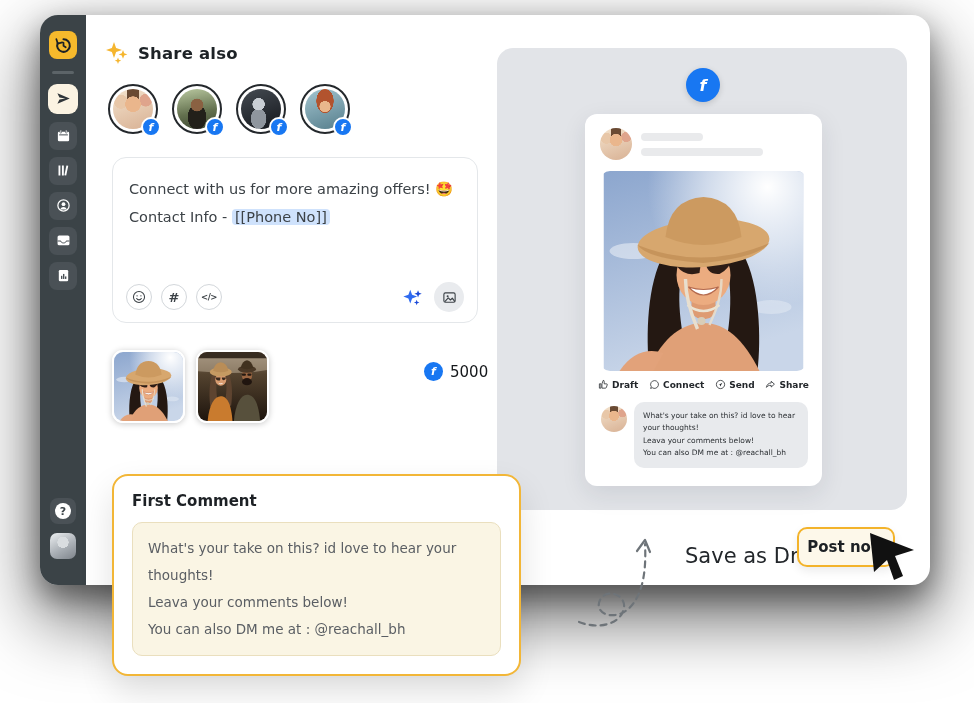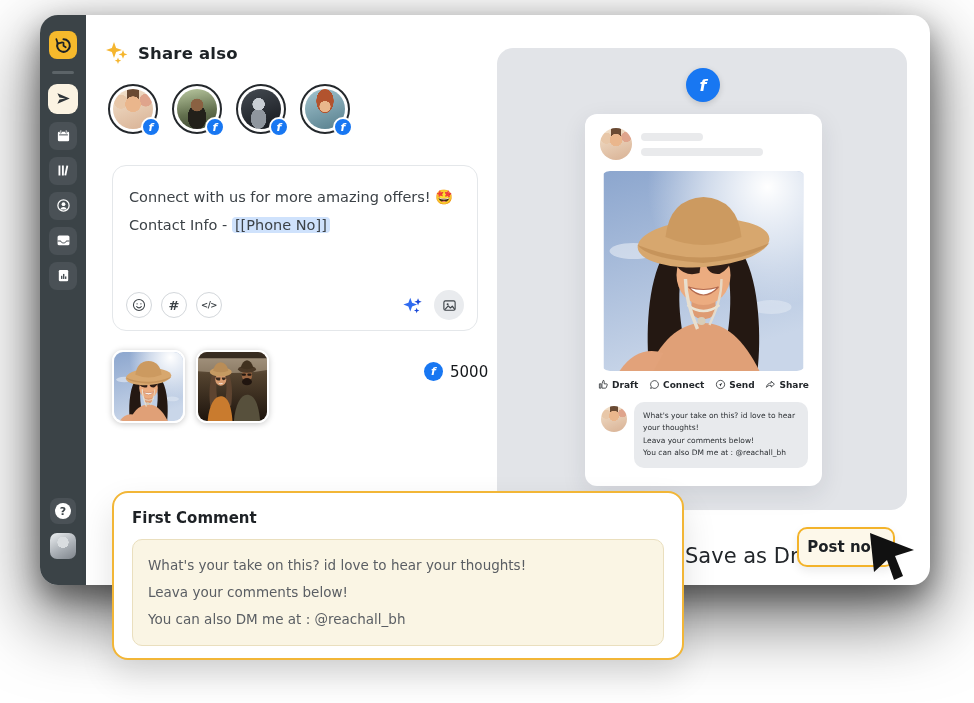--- a/index.html
+++ b/index.html
@@ -51,21 +51,21 @@
     radial-gradient(circle at 44% 38%, #C9CED4 0 18%, transparent 19%),
     radial-gradient(ellipse at 44% 74%, #8F969E 0 24%, transparent 25%),
     linear-gradient(160deg,#454B52,#14171C); }
   .ph-redhead { background:
     radial-gradient(circle at 50% 44%, #E9B78C 0 18%, transparent 19%),
     radial-gradient(ellipse at 50% 30%, #B2532E 0 30%, transparent 31%),
     linear-gradient(160deg,#A3C5D0,#567E8C); }
 
   
   .composer { position:absolute; left:72px; top:142px; width:366px; height:166px;
-    border:1px solid #E4E7EA; border-radius:14px; background:#fff;margin-top:8px; }
+    border:1px solid #E4E7EA; border-radius:14px; background:#fff; }
   .composer-text { padding:17px 16px 0; font-size:14.5px; color:#3C4247; line-height:1.95; }
   .token { background:#CFE2FC; border-radius:4px; padding:0 3px; }
   .composer-toolbar { position:absolute; left:13px; right:13px; bottom:10px; display:flex; align-items:center; }
   .tool-circle { width:26px; height:26px; border-radius:50%; border:1px solid #D3D7DB; background:#fff;
     display:flex; align-items:center; justify-content:center; margin-right:9px; color:#3C4247; }
   .tool-hash { font-size:13px; font-weight:600; }
   .tool-code { font-size:8.5px; font-weight:700; letter-spacing:-.5px; }
   .tb-spacer { flex:1; }
   .ai-sparkle { width:22px; height:22px; margin-right:10px; }
   .media-circle { width:30px; height:30px; border-radius:50%; background:#E9EBEE; display:flex; align-items:center; justify-content:center; }
@@ -74,22 +74,22 @@
   .thumbs { position:absolute; left:72px; top:335px; display:flex; gap:11px; }
   .thumb { width:73px; height:73px; border-radius:11px; overflow:hidden; border:2px solid #fff;
     box-shadow:0 1px 6px rgba(0,0,0,.22); }
   .thumb svg { width:100%; height:100%; display:block; }
   .char-counter { position:absolute; left:384px; top:347px; display:flex; align-items:center; gap:7px; }
   .fb-dot { width:19px; height:19px; border-radius:50%; background:#1877F2; color:#fff; font-size:11px;
     font-weight:bold; font-style:italic; display:flex; align-items:center; justify-content:center; }
   .char-num { font-size:15px; font-weight:400; color:#15181B; }
 
   
-  .fc-card { position:absolute; left:72px; top:476px; width:572px; background:#fff;
-    border:2px solid #F2B637; border-radius:16px; padding:16px 18px 12px; z-index:40;
+  .fc-card { position:absolute; left:72px; top:459px; width:409px; background:#fff;
+    border:2px solid #F2B637; border-radius:16px; padding:16px 18px 18px; z-index:40;
     box-shadow:0 16px 34px rgba(0,0,0,.12); }
   .fc-title { font-size:15px; font-weight:700; color:#1D2125; margin-bottom:12px; }
   .fc-box { background:#FAF5E4; border:1px solid #EADFBE; border-radius:10px; padding:12px 15px; }
   .fc-line { font-size:13.5px; color:#5A5E63; line-height:2.0; }
 
   
   .panel { position:absolute; left:457px; top:33px; width:410px; height:462px; background:#E2E4E8; border-radius:16px; }
   .panel-fb { position:absolute; left:189px; top:20px; width:34px; height:34px; border-radius:50%;
     background:#1877F2; color:#fff; font-size:16px; font-weight:bold; font-style:italic;
     display:flex; align-items:center; justify-content:center; box-shadow:0 2px 6px rgba(0,0,0,.15); }

